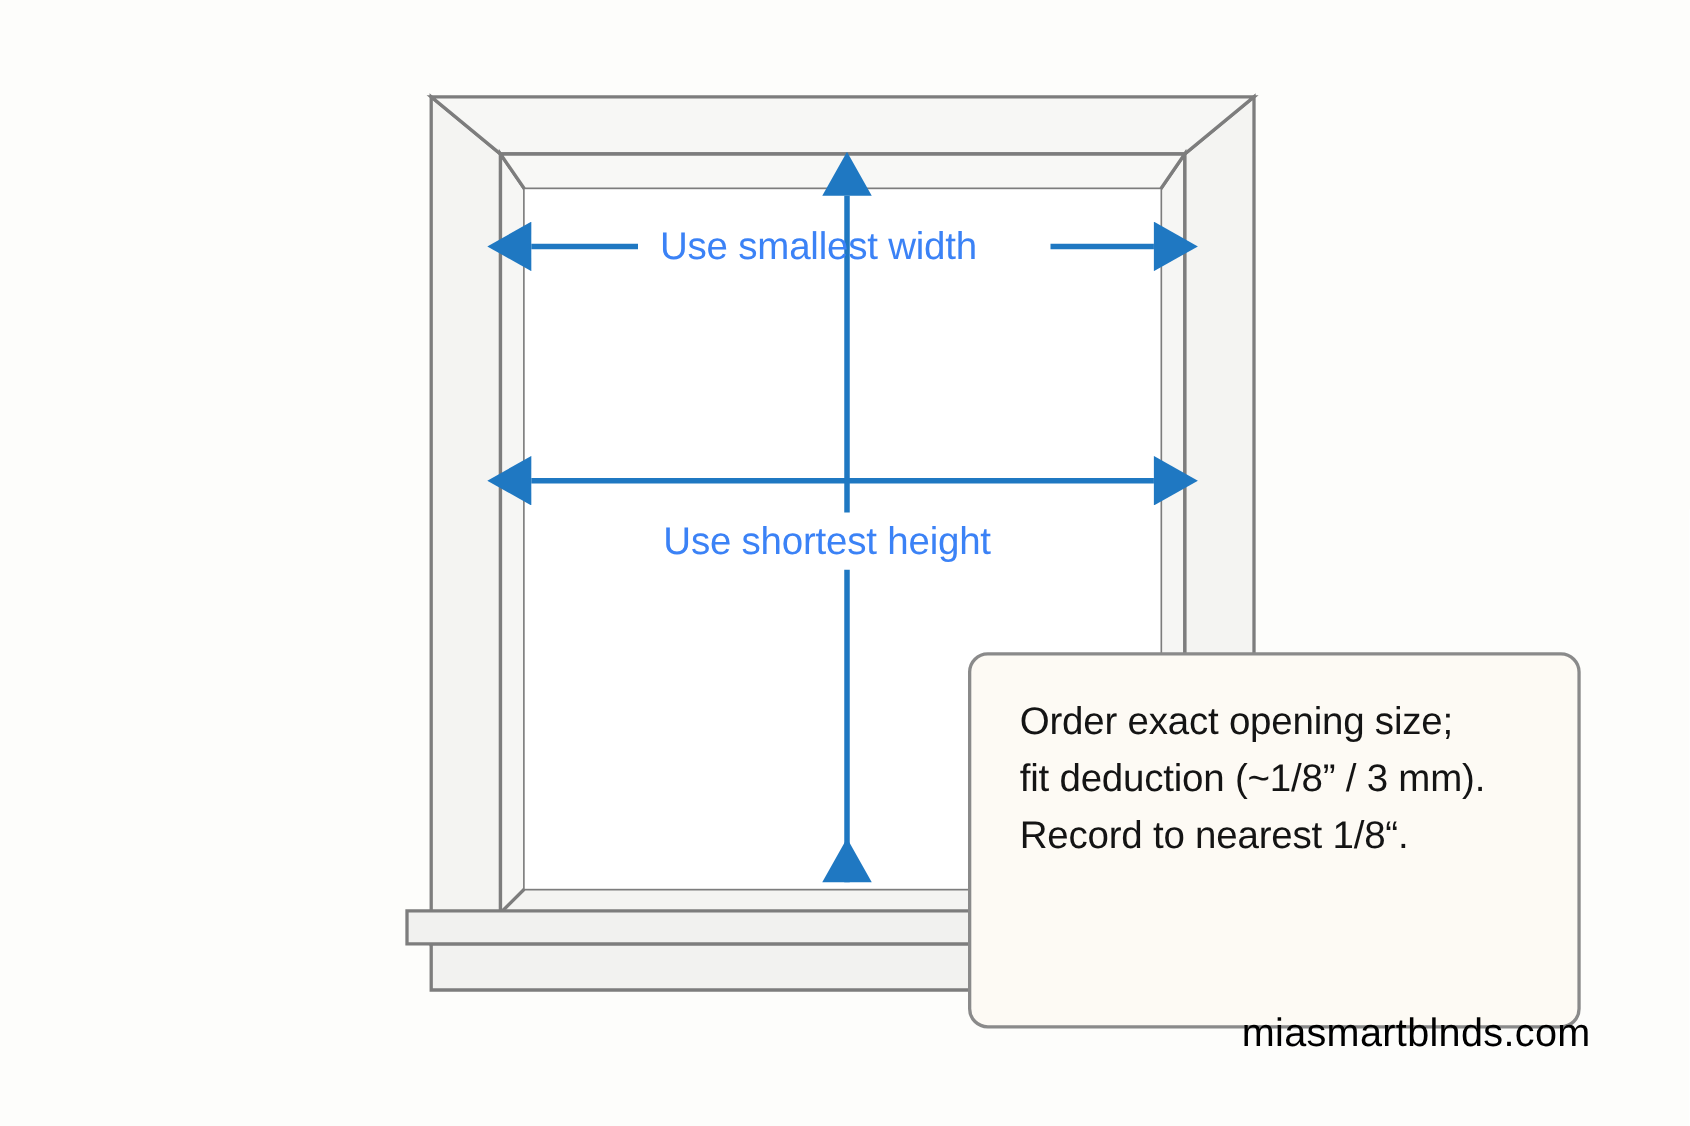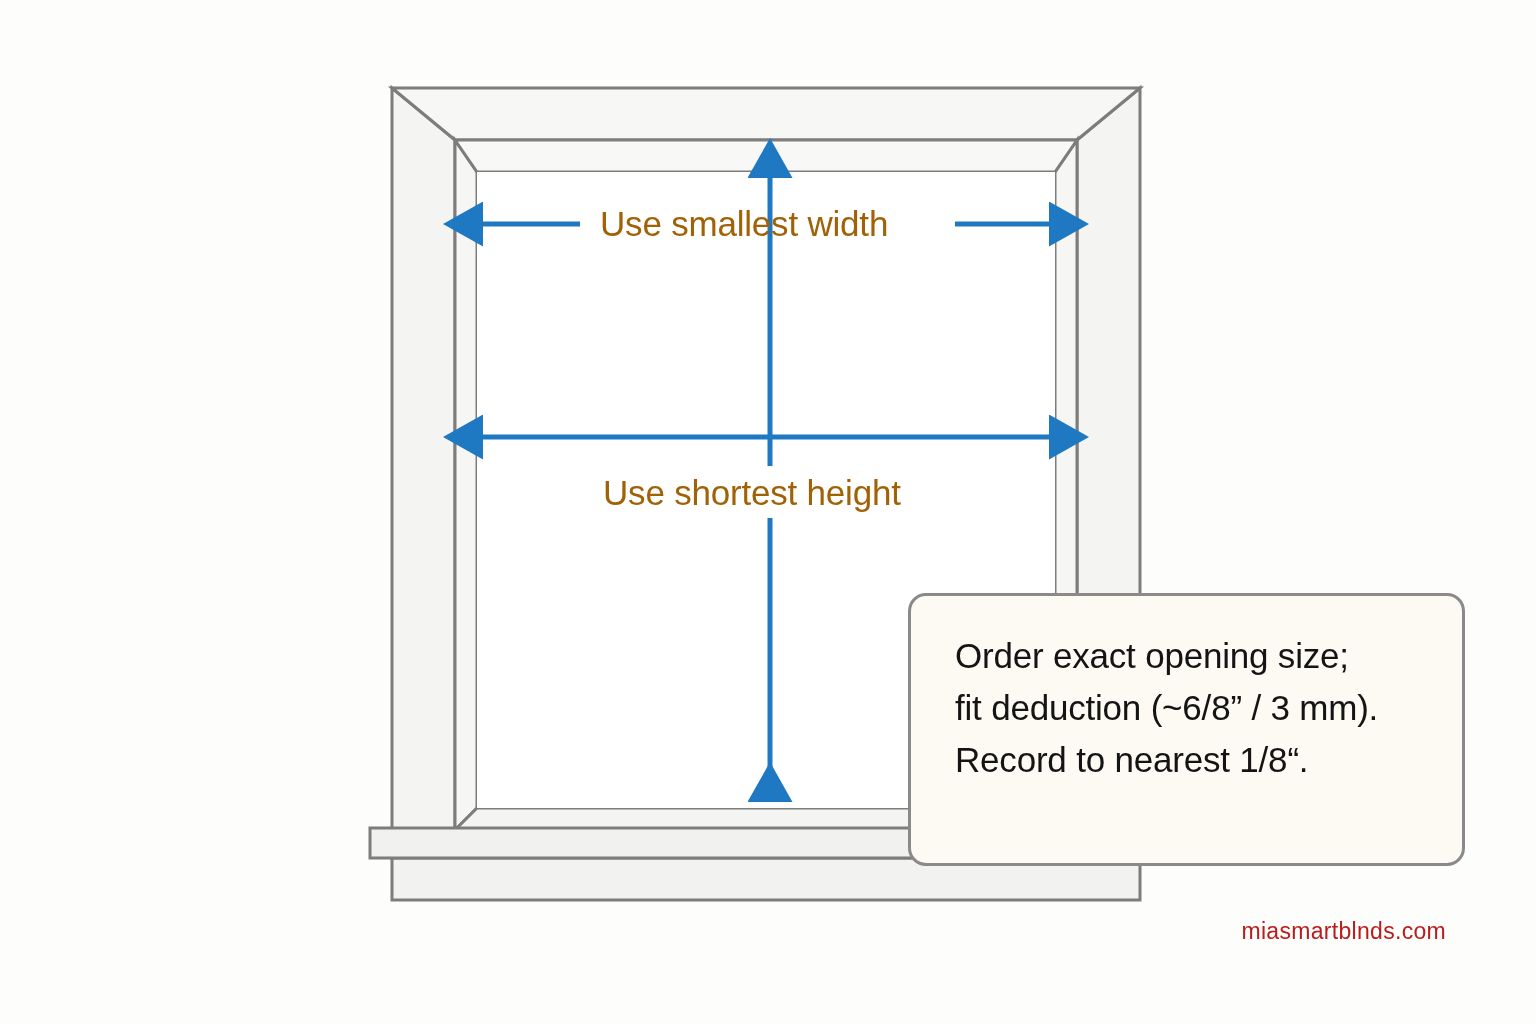--- a/index.html
+++ b/index.html
@@ -17,24 +17,24 @@
   }
   #diagram-svg {
     position: absolute;
     left: 0;
     top: 0;
     width: 1536px;
     height: 1024px;
   }
   .callout-box {
     position: absolute;
-    left: 908px;
+    left: 880px;
     top: 593px;
     width: 557px;
-    height: 273px;
+    height: 342px;
     box-sizing: border-box;
     background: #fdfaf4;
     border: 3px solid #8a8a8a;
     border-radius: 18px;
     padding: 34px 40px 0 44px;
   }
   .callout-line {
     font-family: "Liberation Sans", sans-serif;
     font-size: 35px;
     line-height: 52px;
@@ -42,30 +42,30 @@
     white-space: nowrap;
     letter-spacing: -0.2px;
   }
   .callout-line.spaced {
   }
   .watermark {
     position: absolute;
     right: 90px;
     top: 918px;
     font-family: "Liberation Sans", sans-serif;
-    font-size: 23px;
-    color: #b91c1c;
+    font-size: 36px;
+    color: #000000;
     letter-spacing: 0.3px;
     white-space: nowrap;
   }
   .dim-label {
     position: absolute;
     font-family: "Liberation Sans", sans-serif;
     font-size: 35px;
-    color: #a16207;
+    color: #3b82f6;
     white-space: nowrap;
     letter-spacing: -0.2px;
   }
   #label-width {
     left: 600px;
     top: 204px;
   }
   #label-height {
     left: 603px;
     top: 473px;
@@ -132,19 +132,19 @@
       <line x1="770" y1="518" x2="770" y2="802" stroke="#1f78c2" stroke-width="5" marker-end="url(#arrow-down)"></line>
     </g>
   </svg>
 
   <div class="dim-label" id="label-width">Use smallest width</div>
 
   <div class="dim-label" id="label-height">Use shortest height</div>
 
   <div class="callout-box">
     <div class="callout-line">Order exact opening size;</div>
-    <div class="callout-line">fit deduction (~6/8” / 3 mm).</div>
+    <div class="callout-line">fit deduction (~1/8” / 3 mm).</div>
     <div class="callout-line spaced">Record to nearest 1/8“.</div>
   </div>
 
   <div class="watermark">miasmartblnds.com</div>
 
 </div>
 
 </body></html>

